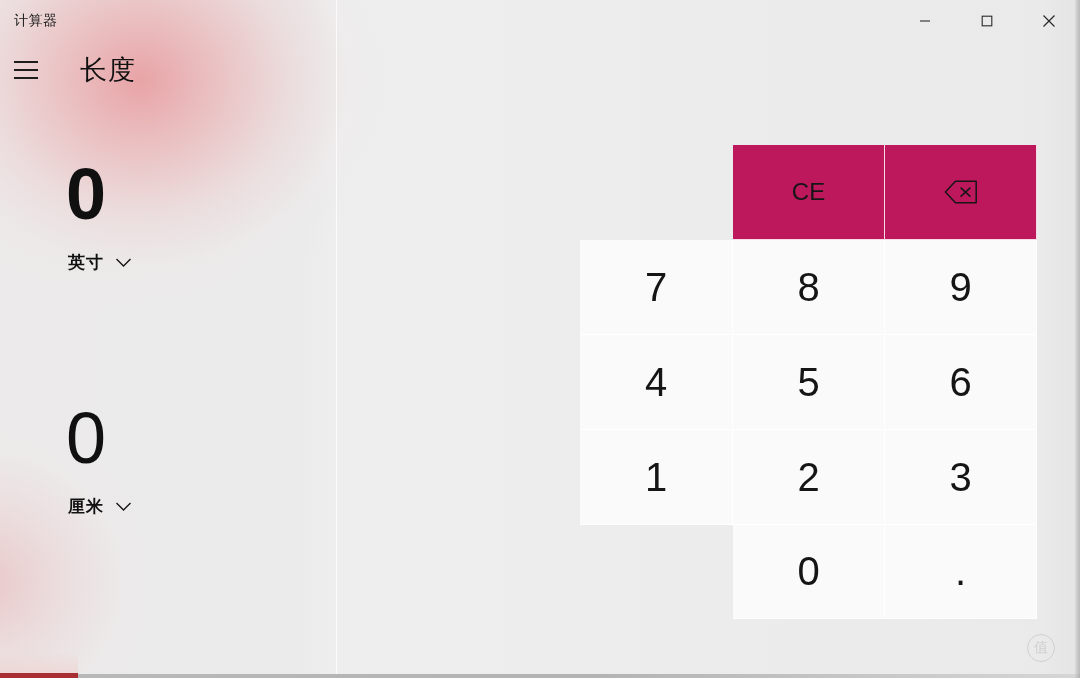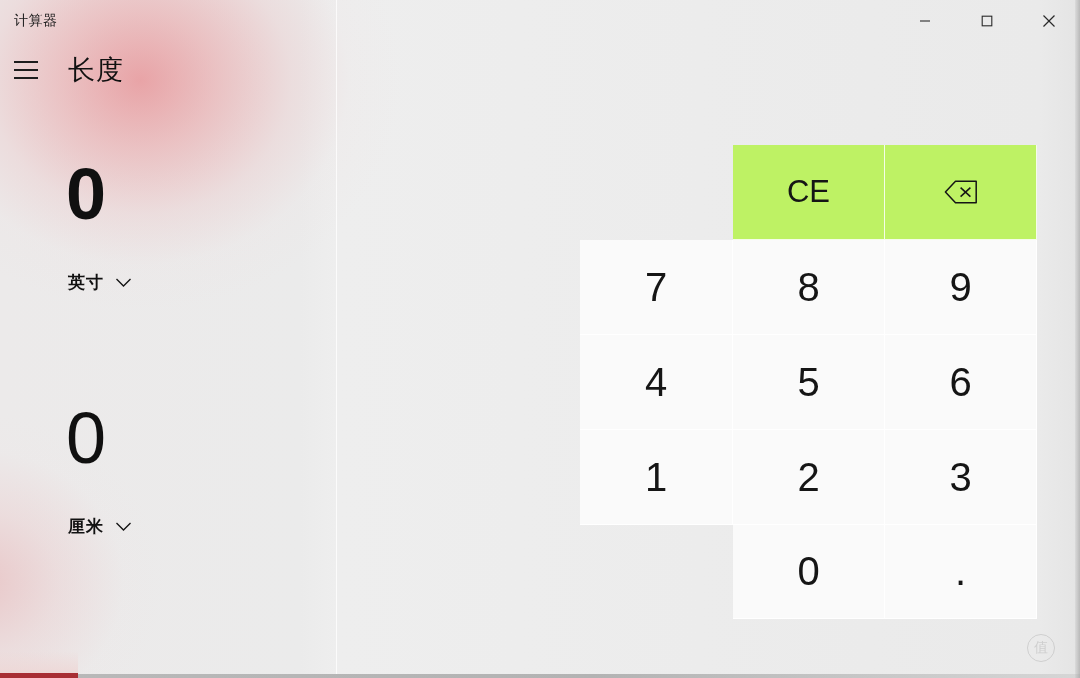--- a/index.html
+++ b/index.html
@@ -107,20 +107,21 @@
   .caption-btn svg { display: block; }
 
   
   .header-row {
     position: absolute;
     left: 0;
     top: 46px;
     height: 48px;
     display: flex;
     align-items: center;
+    gap: 12px;
   }
   .hamburger {
     width: 48px;
     height: 44px;
     margin-left: 2px;
     display: flex;
     flex-direction: column;
     align-items: center;
     justify-content: center;
     cursor: default;
@@ -168,21 +169,21 @@
     font-size: 72px;
     font-weight: 700;
   }
   .unit-block.bottom .unit-value {
     font-size: 72px;
     font-weight: 300;
   }
 
   .unit-selector {
     margin-left: 68px;
-    margin-top: 41px;
+    margin-top: 21px;
     display: inline-flex;
     align-items: center;
     cursor: default;
   }
   .unit-name {
     font-size: 17px;
     font-weight: 700;
     color: #111111;
     letter-spacing: 1px;
     white-space: nowrap;
@@ -214,22 +215,22 @@
     border-right: 1px solid rgba(255,255,255,0.85);
     border-bottom: 1px solid rgba(255,255,255,0.85);
     position: relative;
   }
   .key.digit {
     background: #fafafa;
     font-size: 40px;
     font-weight: 400;
   }
   .key.func {
-    background: #bef264;
-    font-size: 31px;
+    background: #be185d;
+    font-size: 24px;
     font-weight: 400;
   }
   .key.empty {
     background: transparent;
     border-right: none;
     border-bottom: none;
   }
   .key.spacer {
     background: transparent;
     border: none;

